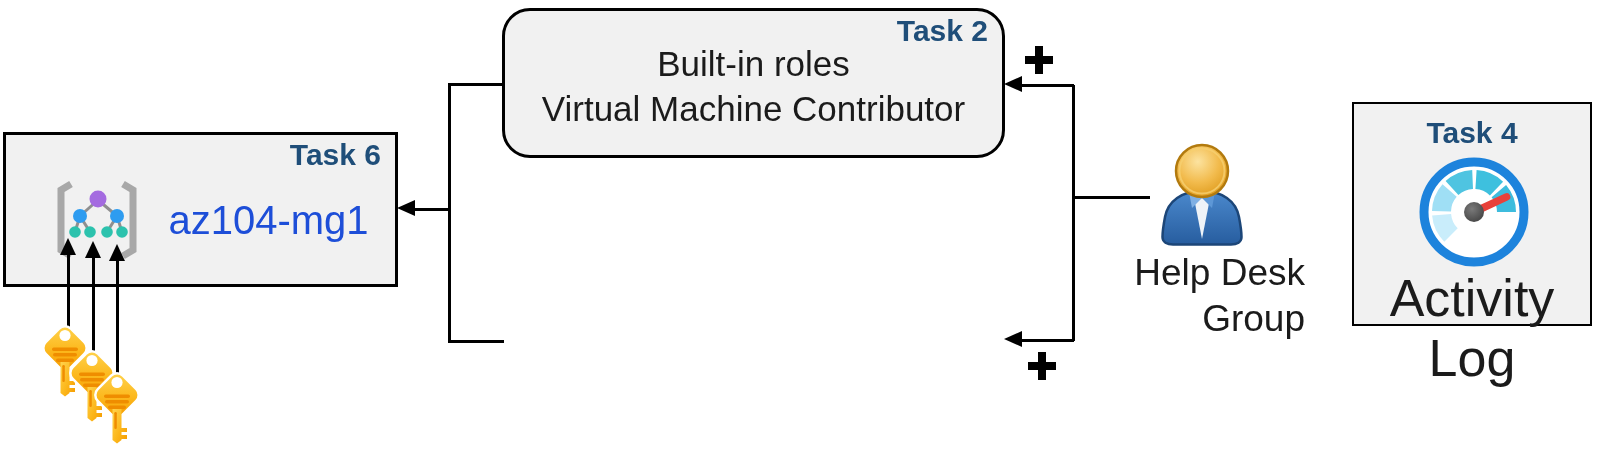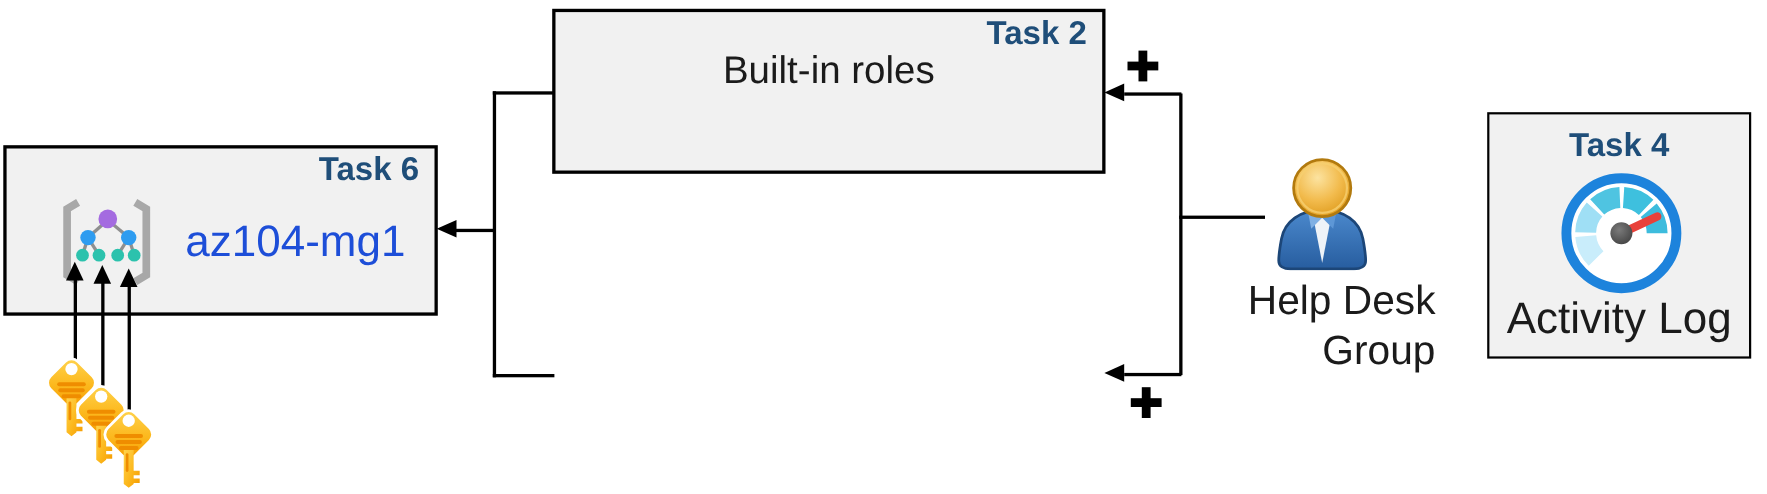--- a/index.html
+++ b/index.html
@@ -9,21 +9,21 @@
 
   .box { position:absolute; background:#f1f1f1; border:3px solid #000; }
   .box.thin { border-width:2px;margin-top:33px; }
 
   .task-label { position:absolute; top:3px; right:14px; font-size:30px; font-weight:700; color:#1f4e79; white-space:nowrap; }
   .centered-lines { position:absolute; left:0; width:100%; text-align:center; font-size:35px; line-height:45px; color:#1b1b1b; }
 
   .t1-title { position:absolute; left:135px; top:60px; width:255px; text-align:center; font-size:40px; line-height:50px; color:#1d4ed8; }
 
   .t4-label { position:absolute; top:12px; left:0; width:100%; text-align:center; font-size:30px; font-weight:700; color:#1f4e79; }
-  .t4-caption { position:absolute; top:164px; left:0; width:100%; text-align:center; font-size:40px; color:#1b1b1b; }
+  .t4-caption { position:absolute; top:164px; left:0; width:100%; text-align:center; font-size:52px; color:#1b1b1b; }
 
   .hline, .vline { position:absolute; background:#000; }
 
   .arrow-w { position:absolute; width:0; height:0;
              border-top:8.5px solid transparent; border-bottom:8.5px solid transparent;
              border-right:18px solid #000; }
   .arrow-n { position:absolute; width:0; height:0;
              border-left:8px solid transparent; border-right:8px solid transparent;
              border-bottom:17px solid #000; }
 
@@ -60,24 +60,25 @@
       <circle cx="26" cy="36" r="7" fill="#2e9cf0"></circle>
       <circle cx="63" cy="36" r="7" fill="#2e9cf0"></circle>
       <circle cx="21" cy="52" r="5.8" fill="#2cc2ad"></circle>
       <circle cx="36" cy="52" r="5.8" fill="#2cc2ad"></circle>
       <circle cx="53" cy="52" r="5.8" fill="#2cc2ad"></circle>
       <circle cx="68" cy="52" r="5.8" fill="#2cc2ad"></circle>
     </svg>
     <span class="t1-title">az104-mg1</span>
   </div>
 
-  <div class="box" style="left:502px; top:8px; width:503px; height:150px;">
+  <div class="box" style="left:502px; top:8px; width:503px; height:150px;border-radius:28px;">
     <span class="task-label">Task 2</span>
     <div class="centered-lines" style="top:30px;">
       <div>Built-in roles</div>
+      <div>Virtual Machine Contributor</div>
     </div>
   </div>
 
 
   <div class="box thin" style="left:1352px; top:69px; width:240px; height:224px;">
     <div class="t4-label">Task 4</div>
     <svg width="112" height="112" viewBox="0 0 112 112" style="left:64px; top:52px;">
       <defs>
         <radialGradient id="hubGrad" cx="0.4" cy="0.35" r="0.8">
           <stop offset="0" stop-color="#7a7a7a"></stop>

